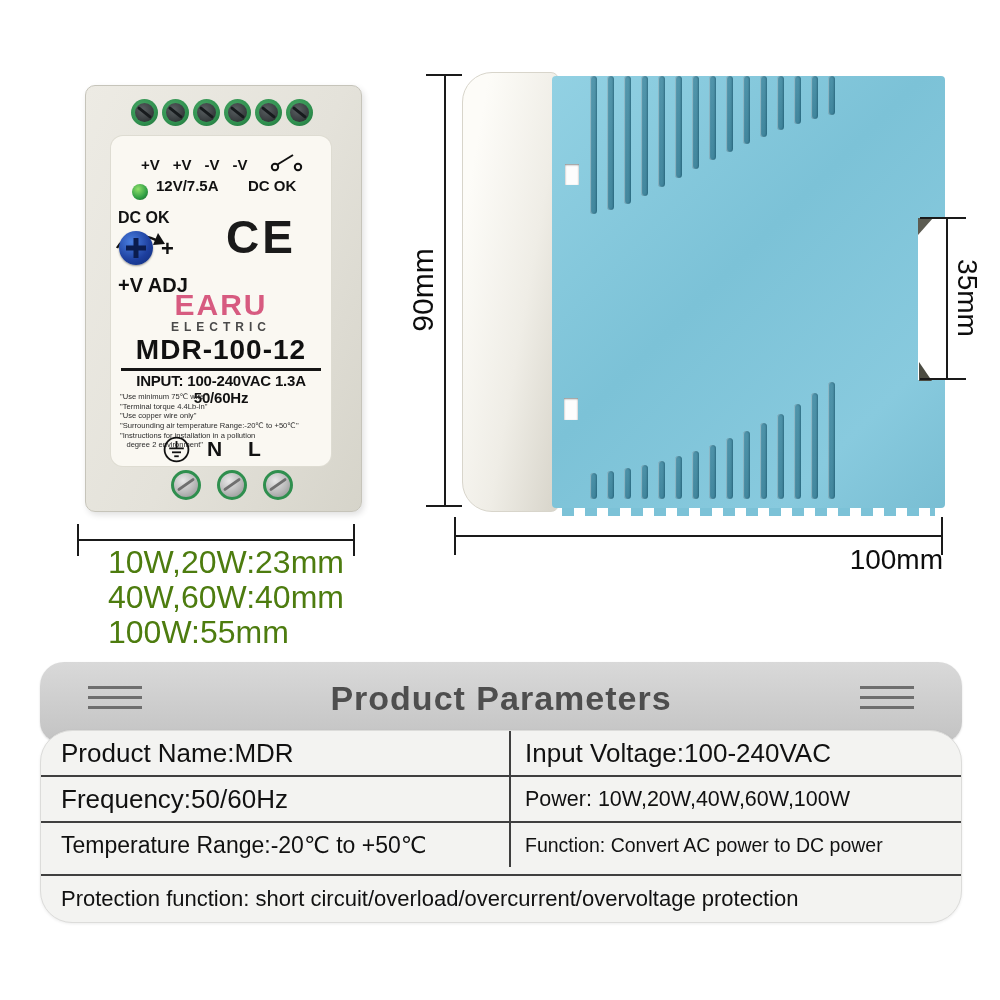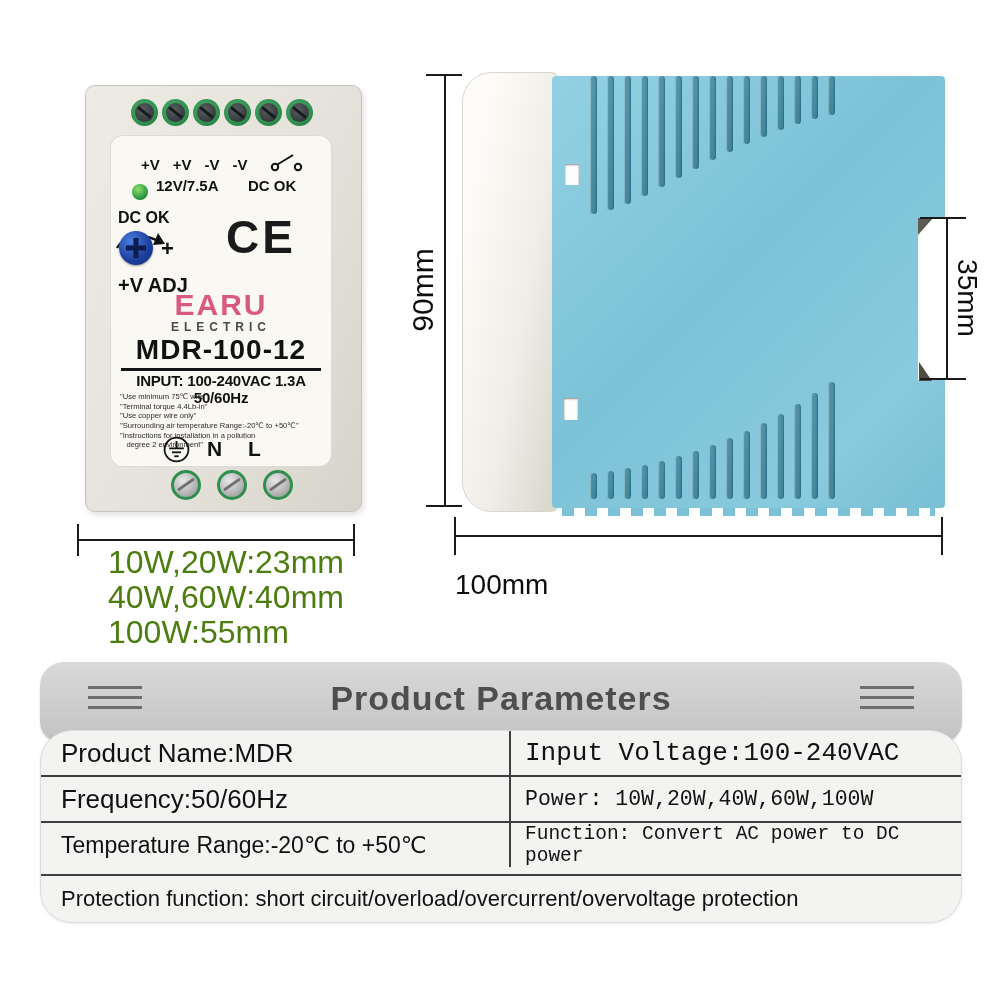--- a/index.html
+++ b/index.html
@@ -62,21 +62,21 @@
     border-radius:24px 24px 20px 20px;box-shadow:0 1px 2px rgba(0,0,0,.15);}
   .ptable-title{position:absolute;left:0;right:0;top:0;line-height:72px;text-align:center;
     font-size:34px;font-weight:bold;color:#4e4e4e;letter-spacing:1px;}
   .menu-lines{position:absolute;top:24px;width:54px;display:flex;flex-direction:column;gap:7px;}
   .menu-lines div{height:3px;background:#6e6e6e;}
   .ptable-body{position:relative;margin-top:-12px;background:#f3f3f1;border-radius:32px;
     border:1px solid #dcdcda;overflow:hidden;box-shadow:0 1px 3px rgba(0,0,0,.08);}
   .t-row{display:grid;grid-template-columns:468px 1fr;height:44px;}
   .t-row + .t-row, .t-footer{border-top:2px solid #3f3f3f;}
   .t-cell{display:flex;align-items:center;padding-left:20px;}
-  .t-cell.right{border-left:2px solid #3f3f3f;padding-left:14px;font-family:Liberation Mono, monospace;}
+  .t-cell.right{border-left:2px solid #3f3f3f;padding-left:14px;}
   .t-footer{height:46px;display:flex;align-items:center;padding-left:20px;font-size:22px;margin-top:7px;}
   .fs26{font-size:26px;} .fs25{font-size:25px;} .fs23{font-size:23px;} .fs22{font-size:21.5px;} .fs20{font-size:19.5px;}
 </style>
 </head>
 <body>
 
 <div class="canvas">
 
   <div class="front-unit">
     <div class="screw-row" style="left:45px;top:13px;">
@@ -225,21 +225,21 @@
   <div class="abs dim-label" style="left:358px;top:276px;width:124px;height:28px;text-align:center;font-size:30px;transform:rotate(-90deg);">90mm</div>
 
   <div class="abs dim" style="left:946px;top:218px;width:2px;height:161px;"></div>
   <div class="abs dim" style="left:920px;top:217px;width:46px;height:2px;"></div>
   <div class="abs dim" style="left:920px;top:378px;width:46px;height:2px;"></div>
   <div class="abs dim-label" style="left:918px;top:283px;width:100px;height:30px;text-align:center;font-size:28px;transform:rotate(90deg);">35mm</div>
 
   <div class="abs dim" style="left:455px;top:535px;width:488px;height:2px;"></div>
   <div class="abs dim" style="left:454px;top:517px;width:2px;height:38px;"></div>
   <div class="abs dim" style="left:941px;top:517px;width:2px;height:38px;"></div>
-  <div class="abs dim-label" style="left:455px;top:544px;width:488px;text-align:left;margin-top:25px;">100mm</div>
+  <div class="abs dim-label" style="left:455px;top:544px;width:488px;text-align:right;">100mm</div>
 
   <div class="ptable">
     <div class="ptable-header">
       <div class="menu-lines" style="left:48px;">
         <div></div>
           <div></div>
           <div></div>
       </div>
       <div class="ptable-title">Product Parameters</div>
       <div class="menu-lines" style="right:48px;">

